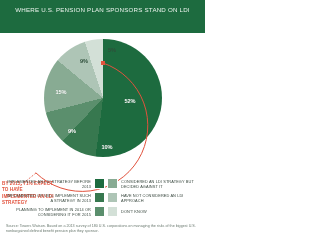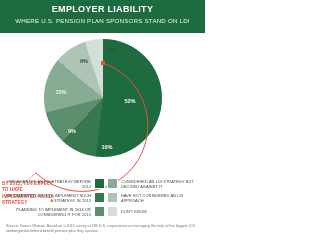--- a/index.html
+++ b/index.html
@@ -154,21 +154,20 @@
     width: 193px;
     font-size: 3.7px;
     line-height: 5.2px;
     color: #6b7a70;
   }
 </style>
 </head>
 <body>
 
 <div class="header">
-  <div class="header-title">EMPLOYER LIABILITY</div>
   <div class="header-sub">WHERE U.S. PENSION PLAN SPONSORS STAND ON LDI</div>
 </div>
 
 <div class="stage">
 
   <div class="pie-wrap">
     <div class="pie" id="pie-disc" style="background: conic-gradient(rgb(29, 107, 63) 0deg, rgb(29, 107, 63) 187.2deg, rgb(55, 120, 79) 187.2deg, rgb(55, 120, 79) 223.2deg, rgb(91, 143, 109) 223.2deg, rgb(91, 143, 109) 255.6deg, rgb(136, 171, 147) 255.6deg, rgb(136, 171, 147) 309.6deg, rgb(174, 197, 182) 309.6deg, rgb(174, 197, 182) 342deg, rgb(211, 224, 215) 342deg, rgb(211, 224, 215) 360deg);"></div>
 
     <span class="slice-label" style="left:86px; top:62px;">52%</span>
     <span class="slice-label" style="left:63px; top:108px;">10%</span>

